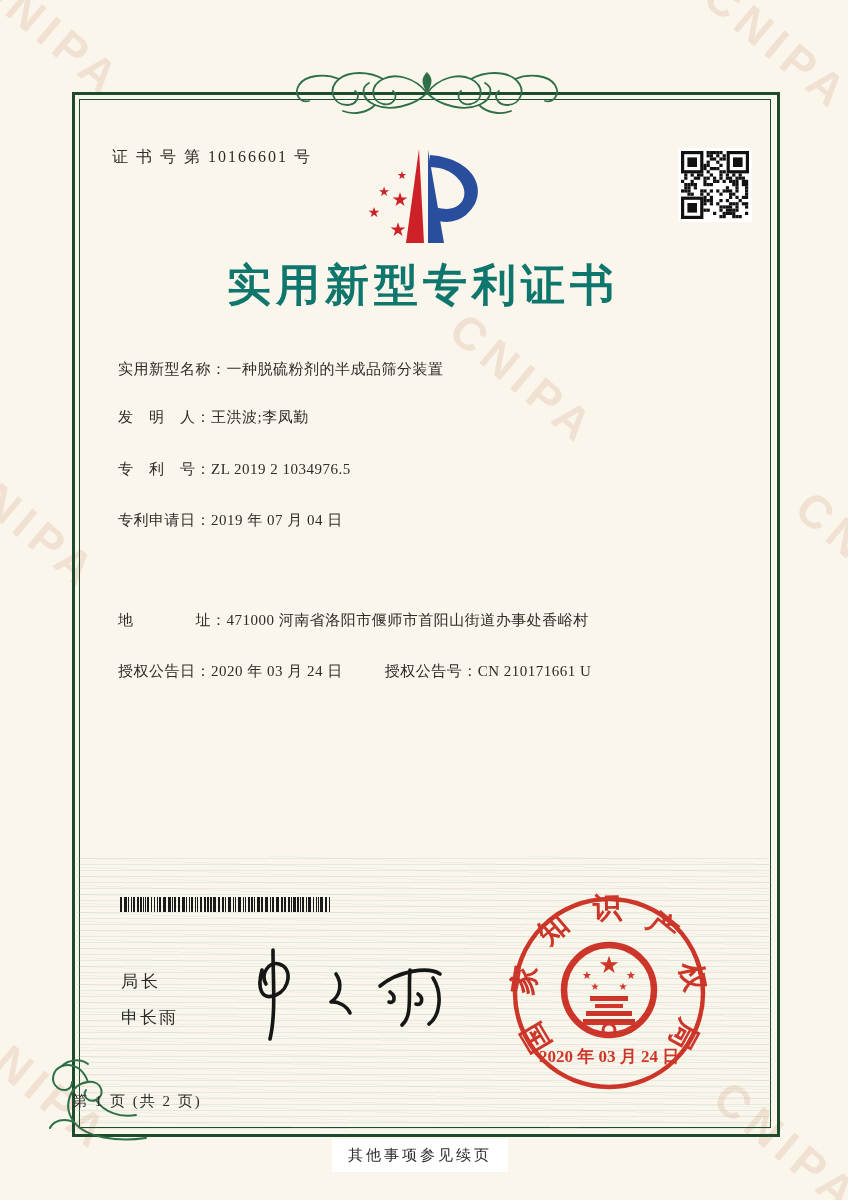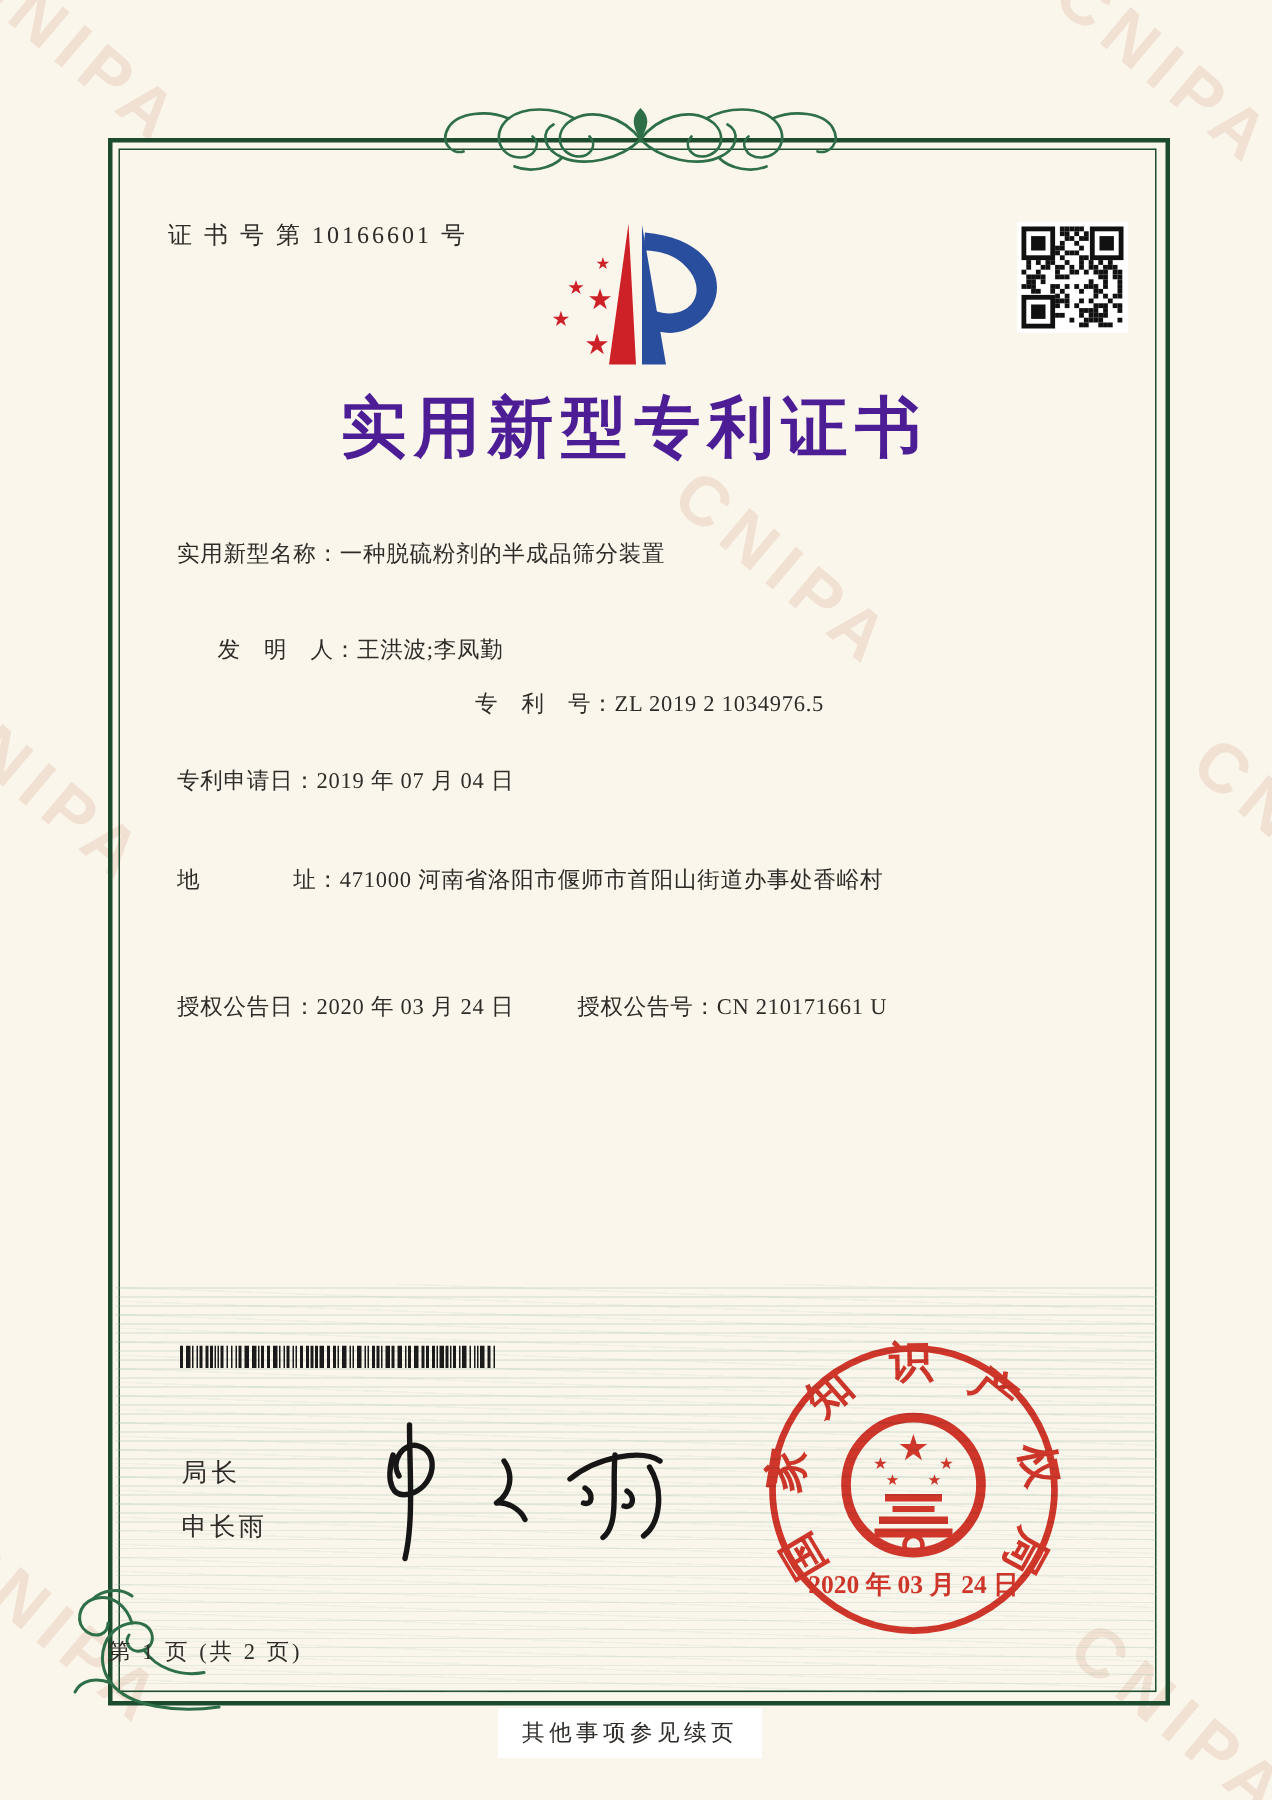--- a/index.html
+++ b/index.html
@@ -29,21 +29,21 @@
       repeating-linear-gradient(2deg, rgba(140,185,160,0.10) 0 1px, transparent 1px 9px);
   }
   .ornament{position:absolute;}
   
   .cert-no{position:absolute; left:112px; top:147px; font-size:16px; letter-spacing:2px;}
   .logo{position:absolute; left:350px; top:143px; width:150px; height:108px;}
   .qr{position:absolute; left:678px; top:148px; width:74px; height:74px; background:#ffffff;}
   .qr svg{display:block;}
   .title{
     position:absolute; left:72px; top:256px; width:702px;
-    text-align:center; font-size:44px; font-weight:700; letter-spacing:5px; color:#4c1d95;
+    text-align:center; font-size:44px; font-weight:700; letter-spacing:5px; color:#0f766e;
   }
   
   .field-row{position:absolute; left:118px; width:630px; font-size:15px; letter-spacing:0.5px; white-space:nowrap;}
   .field-row .lbl{display:inline-block;}
   .field-row .val{display:inline-block;}
   .pair2{margin-left:42px;}
   
   .body-text{
     position:absolute; left:114px; top:694px; width:628px;
     font-size:16px; line-height:28.5px; text-align:justify;
@@ -274,30 +274,30 @@
           </g>
       </g>
     </svg>
   </div>
 
   <div class="title">实用新型专利证书</div>
 
   <div class="field-row" style="top:360px;font-family:Liberation Serif, serif;">
     <span class="lbl">实用新型名称：</span><span class="val">一种脱硫粉剂的半成品筛分装置</span>
   </div>
-  <div class="field-row" style="top:424px;margin-left:27px;">
+  <div class="field-row" style="top:408px;">
     <span class="lbl">发　明　人：</span><span class="val">王洪波;李凤勤</span>
   </div>
-  <div class="field-row" style="top:460px;text-align:center;">
+  <div class="field-row" style="top:460px;">
     <span class="lbl">专　利　号：</span><span class="val">ZL 2019 2 1034976.5</span>
   </div>
   <div class="field-row" style="top:511px;">
     <span class="lbl">专利申请日：</span><span class="val">2019 年 07 月 04 日</span>
   </div>
-  <div class="field-row" style="top:577px;">
+  <div class="field-row" style="top:611px;">
     <span class="lbl">地　　　　址：</span><span class="val">471000 河南省洛阳市偃师市首阳山街道办事处香峪村</span>
   </div>
   <div class="field-row" style="top:662px;">
     <span class="lbl">授权公告日：</span><span class="val">2020 年 03 月 24 日</span><span class="pair2"><span class="lbl">授权公告号：</span><span class="val">CN 210171661 U</span></span>
   </div>
 
 
   <div class="barcode">
     <svg width="215" height="15" viewBox="0 0 215 15">
         <g id="barcode-bars" fill="#1a1a1a">

